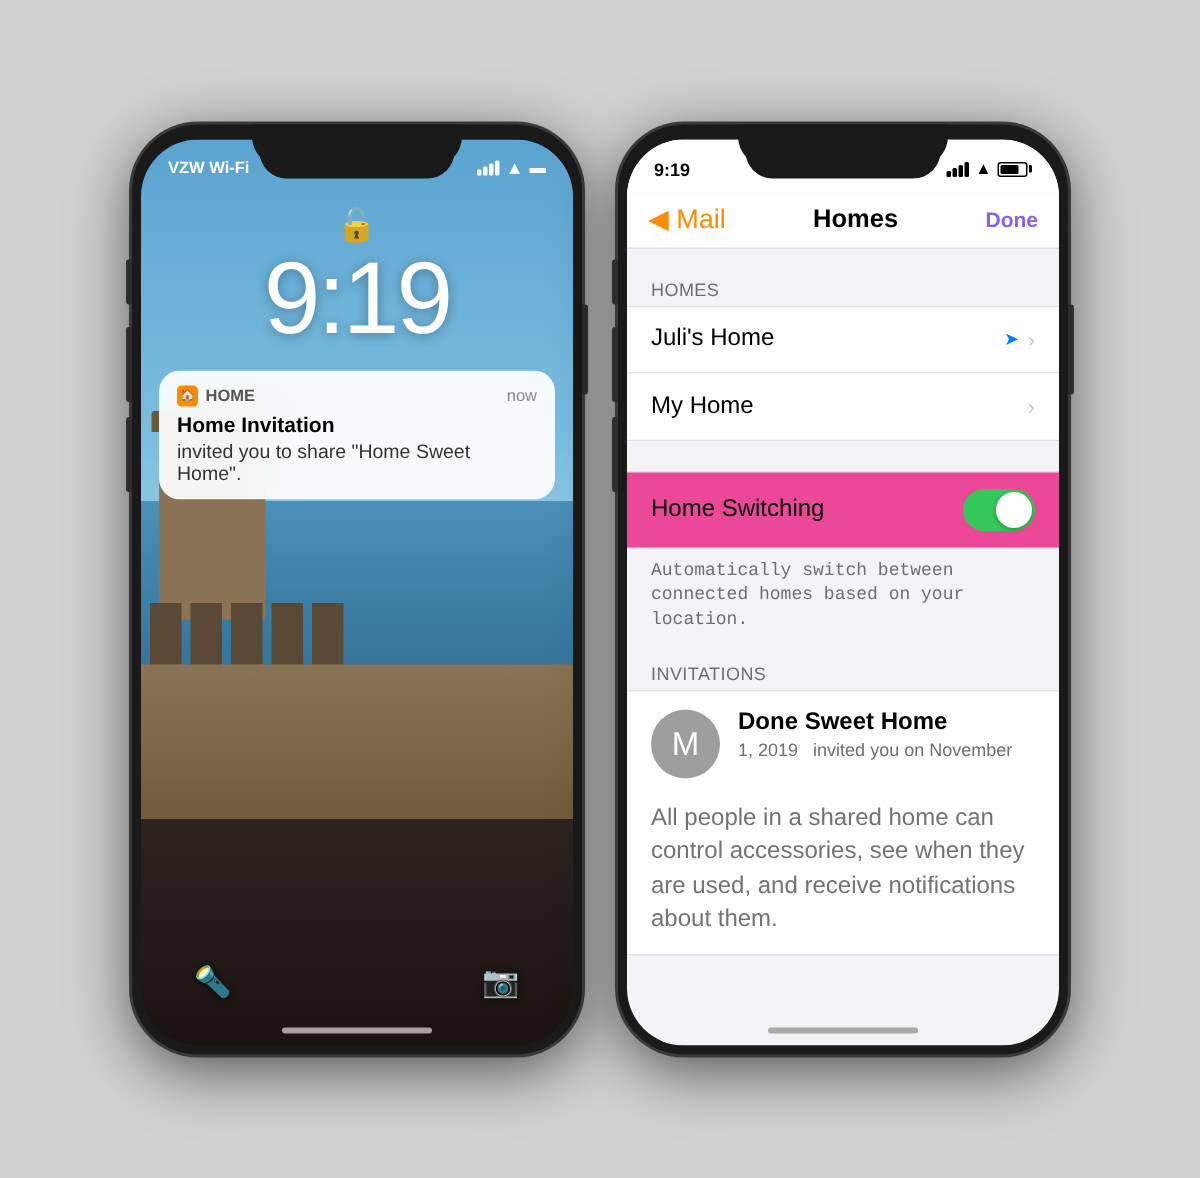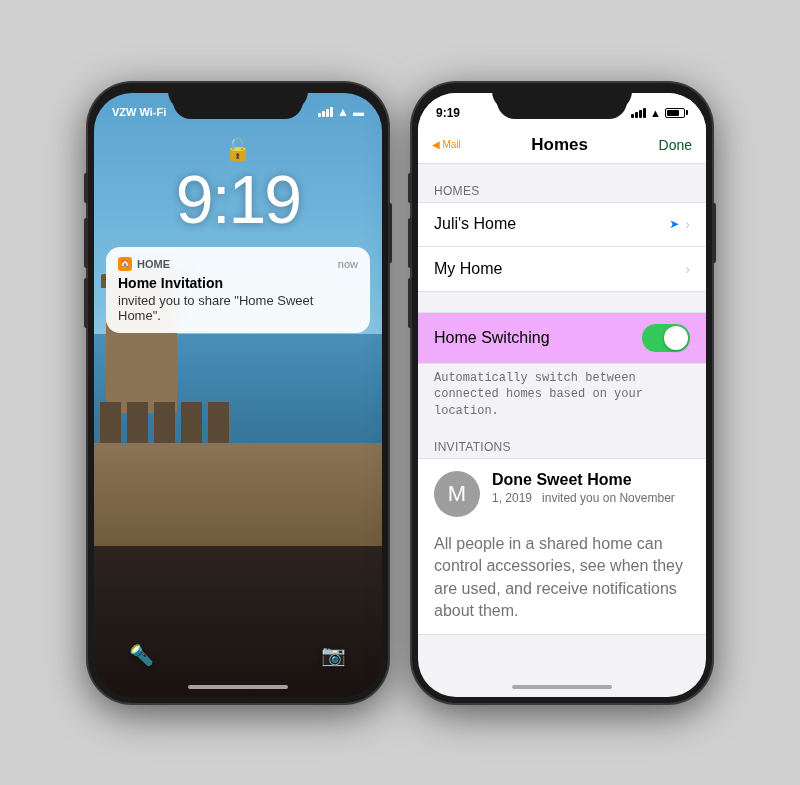--- a/index.html
+++ b/index.html
@@ -325,34 +325,34 @@
     .ios-navbar {
       background: white;
       border-bottom: 1px solid #e0e0e5;
       display: flex;
       align-items: center;
       justify-content: space-between;
       padding: 6px 14px 8px;
     }
     .ios-navbar-back {
       color: #ff8c00;
-      font-size: 10px;
+      font-size: 18px;
       display: flex;
       align-items: center;
       gap: 2px;
     }
     .ios-navbar-title {
       font-size: 17px;
       font-weight: 600;
       color: #000;
     }
     .ios-navbar-action {
-      color: #14532d;
+      color: #8b5cf6;
       font-size: 14px;
-      font-weight: 400;
+      font-weight: 700;
     }
 
     
     .ios-section {
       margin-top: 20px;
     }
     .ios-section-header {
       font-size: 12px;
       font-weight: 400;
       color: #6e6e73;
@@ -410,21 +410,21 @@
       background: white;
       border-radius: 50%;
       box-shadow: 0 1px 3px rgba(0,0,0,0.3);
     }
 
     
     .ios-switching-section {
       margin-top: 20px;
     }
     .ios-switching-item {
-      background: #f0abfc;
+      background: #ec4899;
       border-top: 1px solid #e0e0e5;
       border-bottom: 1px solid #e0e0e5;
       padding: 11px 16px;
       display: flex;
       align-items: center;
       justify-content: space-between;
       min-height: 44px;
     }
     .ios-switching-desc {
       font-size: 12px;

